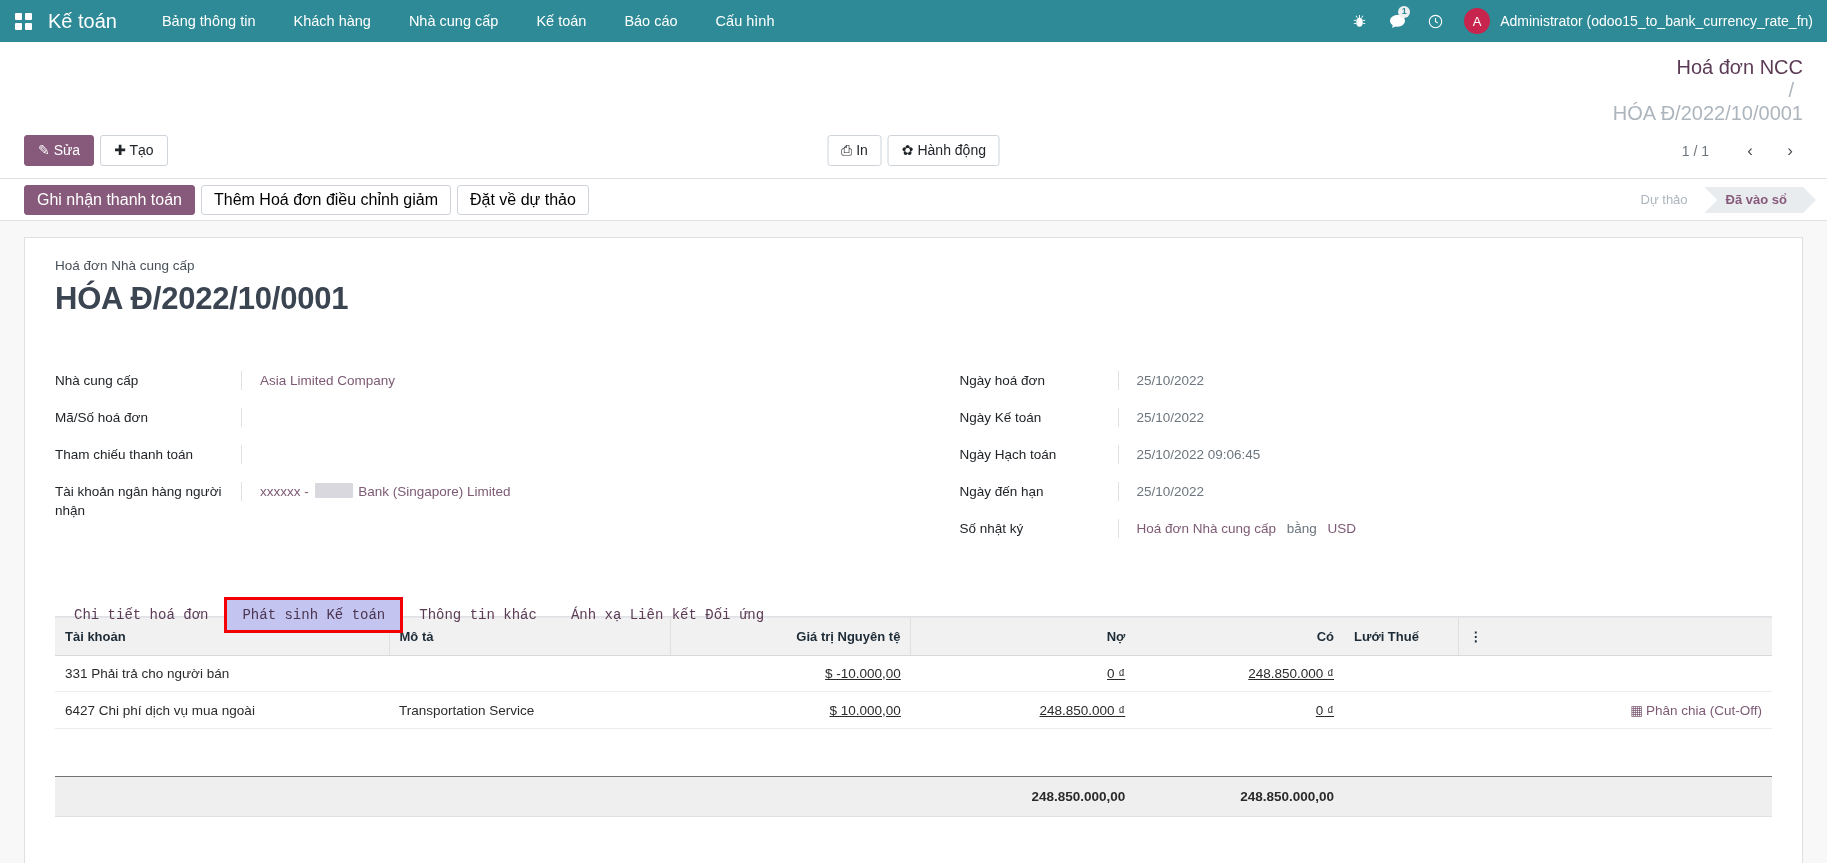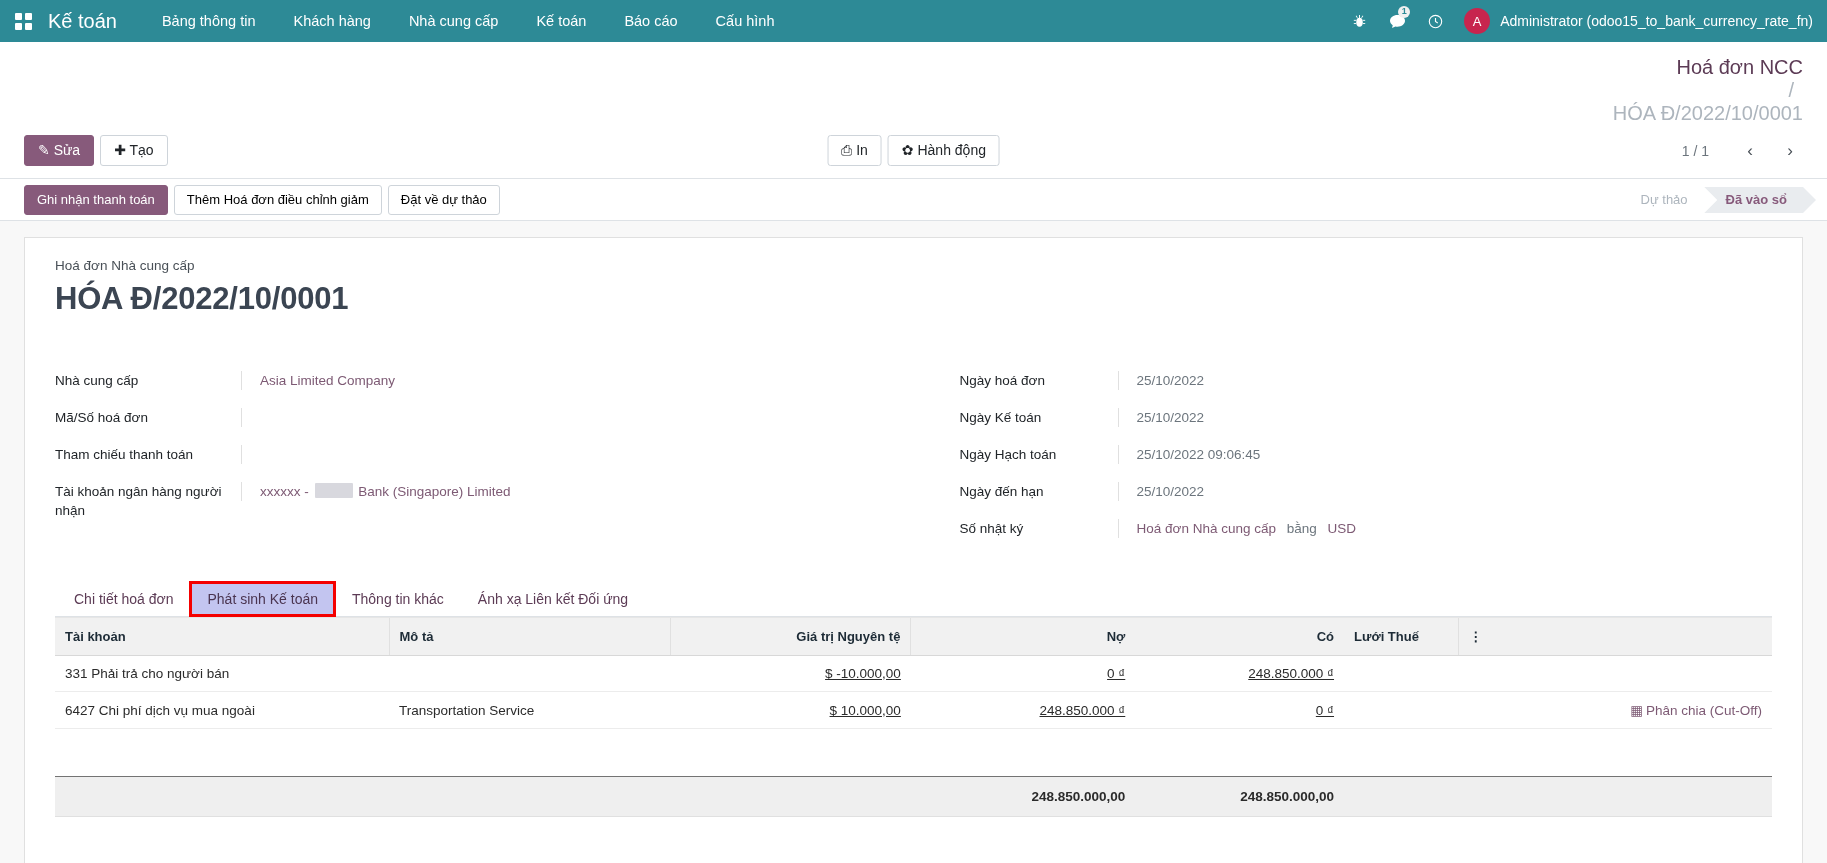--- a/index.html
+++ b/index.html
@@ -148,21 +148,21 @@
   
   .statusbar {
     display: flex;
     align-items: center;
     padding: 0 24px;
     height: 42px;
     background: #ffffff;
     border-bottom: 1px solid #dee2e6;
   }
   .sb-btn {
-    font-size: 13px;
+    font-size: 16px;
     padding: 5px 12px;
     border: 1px solid #ced4da;
     background: #ffffff;
     border-radius: 3px;
     cursor: pointer;
     white-space: nowrap;
     line-height: 18px;
   }
   .sb-btn.primary { background: #875a7b; border-color: #875a7b; color: #fff; }
   .sb-btn + .sb-btn { margin-left: 6px; }
@@ -259,21 +259,22 @@
     border-bottom: 1px solid #dee2e6;
     padding-left: 2px;
   }
   .tab {
     font-size: 14px;
     color: #5c3b55;
     padding: 9px 17px;
     cursor: pointer;
     white-space: nowrap;
     position: relative;
-    top: 0;
+    top: 16px;
+    font-family: Liberation Mono, monospace;
   }
   .tab.selected {
     background: #c3c5f0;
     outline: 3px solid #f40000;
     outline-offset: -2px;
     color: #4a3450;
     z-index: 2;
   }
 
   

